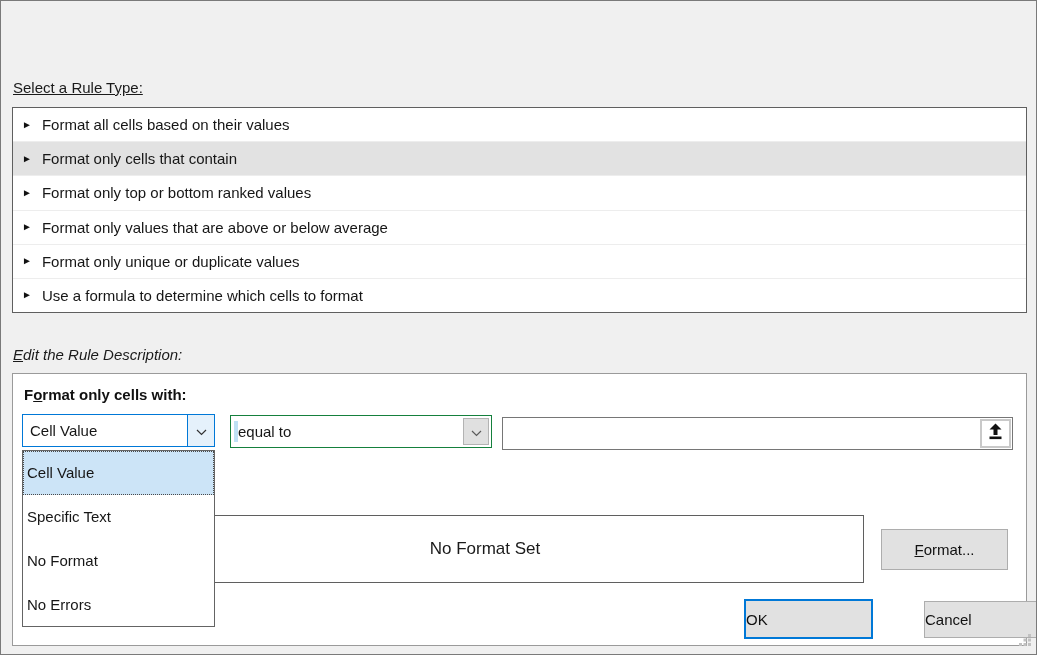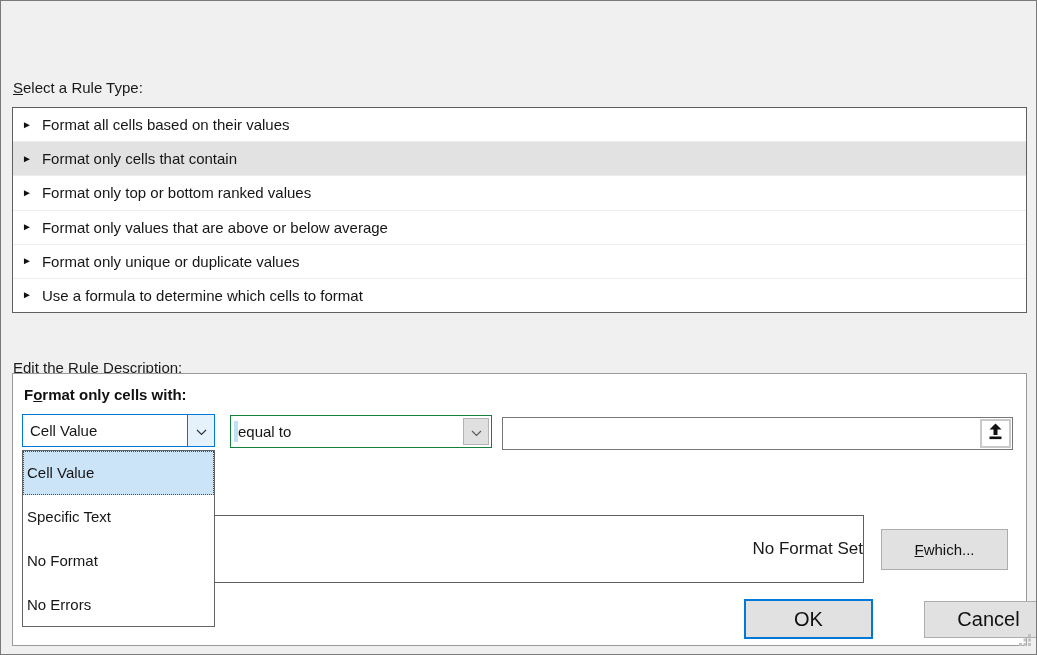--- a/index.html
+++ b/index.html
@@ -13,22 +13,22 @@
   .titlebar { position:absolute; left:0; top:0; right:0; height:51px; background:#ffffff; }
   .title { position:absolute; left:21px; top:0; line-height:51px; font-size:15px; color:#1a1a1a; }
   .tb-btn { position:absolute; top:0; height:51px; display:flex; align-items:center;
             justify-content:center; cursor:default; }
   .help-btn { right:102px; width:34px; font-size:18px; color:#2b2b2b; }
   .close-btn { right:20px; width:40px; }
 
   
   .lbl { position:absolute; font-size:15px; color:#1a1a1a; }
   .lbl u, .btn-label u, .gb-heading u { text-decoration:underline; }
-  #lbl-rule-type { left:12px; top:78px; }
-  #lbl-desc { left:12px; top:358px; }
+  #lbl-rule-type { left:12px; top:78px;text-decoration:underline; }
+  #lbl-desc { left:12px; top:345px;font-style:italic; }
 
   
   .listbox { position:absolute; left:11px; top:106px; width:1015px; height:206px;
              background:#fff; border:1px solid #5f5f5f; display:flex; flex-direction:column; }
   .lb-row { flex:1; display:flex; align-items:center; padding-left:9px;
             border-bottom:1px solid #ededed; font-size:15px; color:#161616; }
   .lb-row:last-child { border-bottom:none; }
   .lb-row.selected { background:#e2e2e2; }
   .lb-arrow { font-size:10px; margin-right:10px; color:#111; line-height:1; }
 
@@ -58,28 +58,28 @@
   .dropdown { position:absolute; left:9px; top:76px; width:193px; height:177px;
               background:#fff; border:1px solid #646464; z-index:20;
               display:flex; flex-direction:column; }
   .dd-item { flex:1; display:flex; align-items:center; padding-left:4px;
              font-size:15px; color:#161616; }
   .dd-item.selected { background:#cce4f7; outline:1px dotted #4a4a4a; outline-offset:-1px; }
 
   
   .preview-box { position:absolute; left:93px; top:141px; width:758px; height:68px;
                  background:#fff; border:1px solid #5f5f5f; z-index:5;
-                 display:flex; align-items:center; justify-content:flex-end;
+                 display:flex; align-items:center; justify-content:center;
                  font-size:17px; color:#1a1a1a; }
   .format-btn { position:absolute; left:868px; top:155px; width:127px; height:41px;
                 background:#e1e1e1; border:1px solid #adadad; font-size:15px; color:#111;
                 display:flex; align-items:center; justify-content:center; }
 
-  .push-btn { position:absolute; background:#e1e1e1; font-size:20px; color:#111;
-              display:flex; align-items:center; justify-content:center; }
+  .push-btn { position:absolute; background:#e1e1e1; font-size:15px; color:#111;
+              display:flex; align-items:center; }
   .ok-btn { left:743px; top:598px; width:129px; height:40px; border:2px solid #0078d7; }
   .cancel-btn { left:891px; top:600px; width:129px; height:37px; border:1px solid #adadad;margin-left:32px; }
 
   .grip { position:absolute; right:4px; bottom:3px; }
 </style>
 </head>
 <body>
 
 <div class="dialog">
 
@@ -167,21 +167,21 @@
         </div>
       <div class="dd-item">
           <span>No Errors</span>
         </div>
     </div>
 
     <div class="preview-box">
       <span>No Format Set</span>
     </div>
     <div class="format-btn">
-      <span class="btn-label"><span></span><u>F</u><span>which...</span></span>
+      <span class="btn-label"><span></span><u>F</u><span>ormat...</span></span>
     </div>
   </div>
 
   <div class="push-btn ok-btn">
     <span>OK</span>
   </div>
   <div class="push-btn cancel-btn">
     <span>Cancel</span>
   </div>
 

